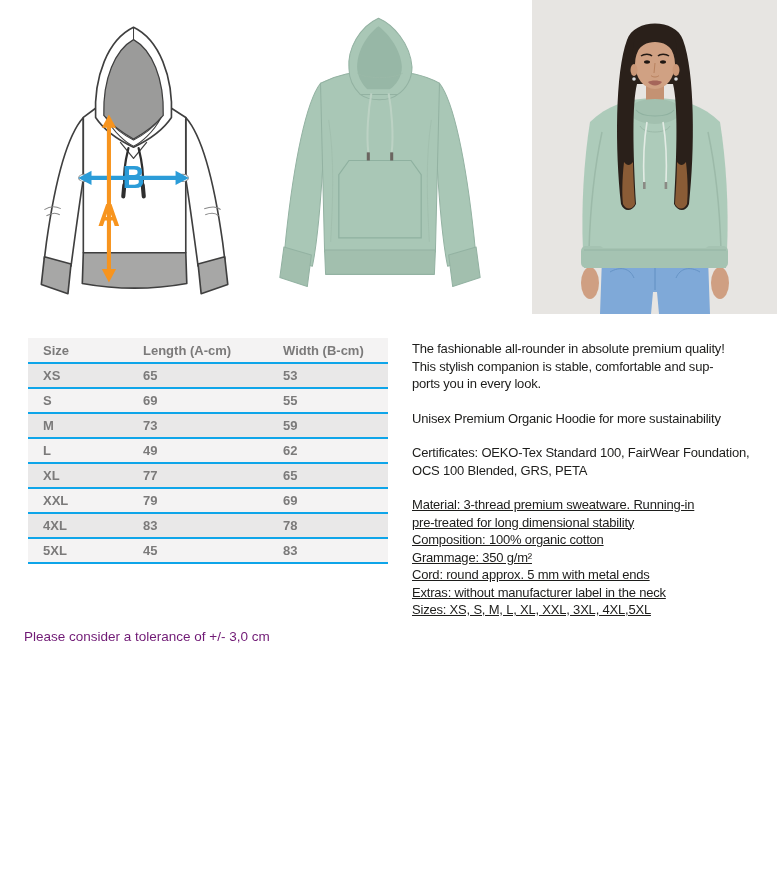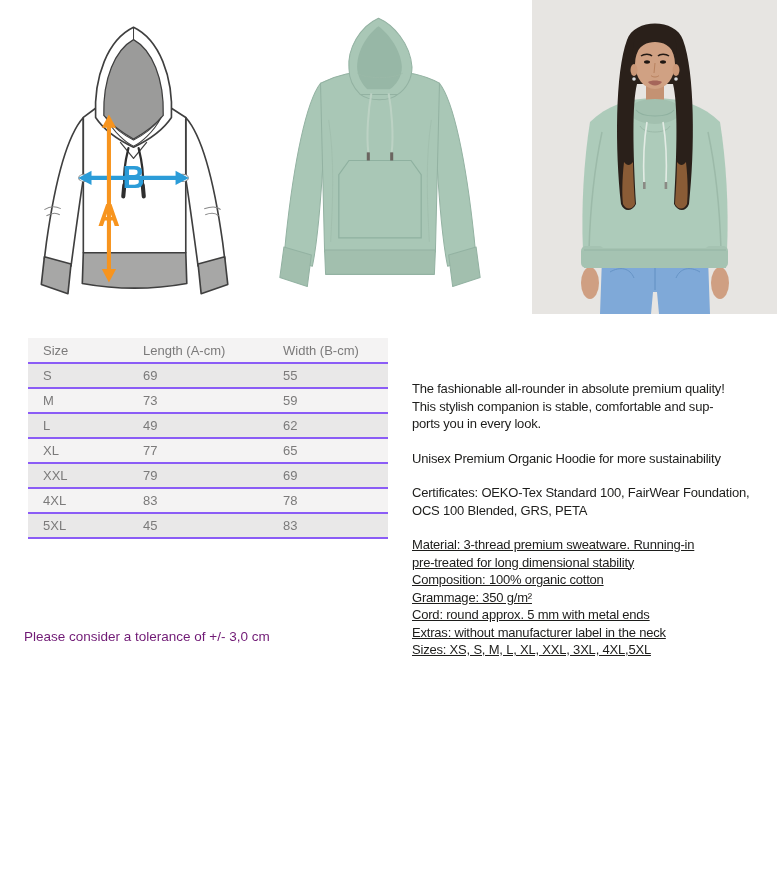--- a/index.html
+++ b/index.html
@@ -20,39 +20,38 @@
   
   table.size-table {
     position: absolute; left: 28px; top: 338px; width: 360px;
     border-collapse: collapse; table-layout: fixed;
     font-size: 13px; color: #7b7a7a;
   }
   table.size-table col.c1 { width: 115px; }
   table.size-table col.c2 { width: 140px; }
   table.size-table col.c3 { width: 105px; }
   table.size-table th, table.size-table td {
-    height: 25px; text-align: left; font-weight: normal;
-    border-bottom: 2px solid #8b5cf6; padding: 0;
+    height: 25px; text-align: left; font-weight: bold;
+    border-bottom: 2px solid #0ea5e9; padding: 0;
     vertical-align: middle;
   }
   table.size-table th:first-child, table.size-table td:first-child { padding-left: 15px; }
   table.size-table thead tr { background: #f4f3f3; }
   table.size-table tbody tr:nth-child(odd)  { background: #e9e8e8; }
   table.size-table tbody tr:nth-child(even) { background: #f4f3f3; }
 
   .tolerance {
     position: absolute; left: 24px; top: 629px;
     font-size: 13.5px; color: #701a75;
   }
 
   .description {
     position: absolute; left: 412px; top: 340px; width: 365px;
     font-size: 13px; line-height: 17.5px; letter-spacing: -0.2px;
     color: #1d1d1b;
-    margin-top: 40px;
   }
   .description p { white-space: pre-line; margin: 0 0 17px 0; }
   .description p:last-child { margin-bottom: 0; text-decoration: underline; }
 </style>
 </head>
 <body>
 
 <figure class="fig" id="fig-diagram">
   <svg viewBox="0 0 200 285">
     <g stroke="#3f3f3f" stroke-width="1.6" fill="#ffffff" stroke-linejoin="round">
@@ -210,20 +209,25 @@
       <col class="c3">
     </colgroup>
   <thead>
     <tr>
       <th>Size</th>
       <th>Length (A-cm)</th>
       <th>Width (B-cm)</th>
     </tr>
   </thead>
   <tbody>
+    <tr>
+      <td>XS</td>
+      <td>65</td>
+      <td>53</td>
+    </tr>
     <tr>
       <td>S</td>
       <td>69</td>
       <td>55</td>
     </tr>
     <tr>
       <td>M</td>
       <td>73</td>
       <td>59</td>
     </tr>

